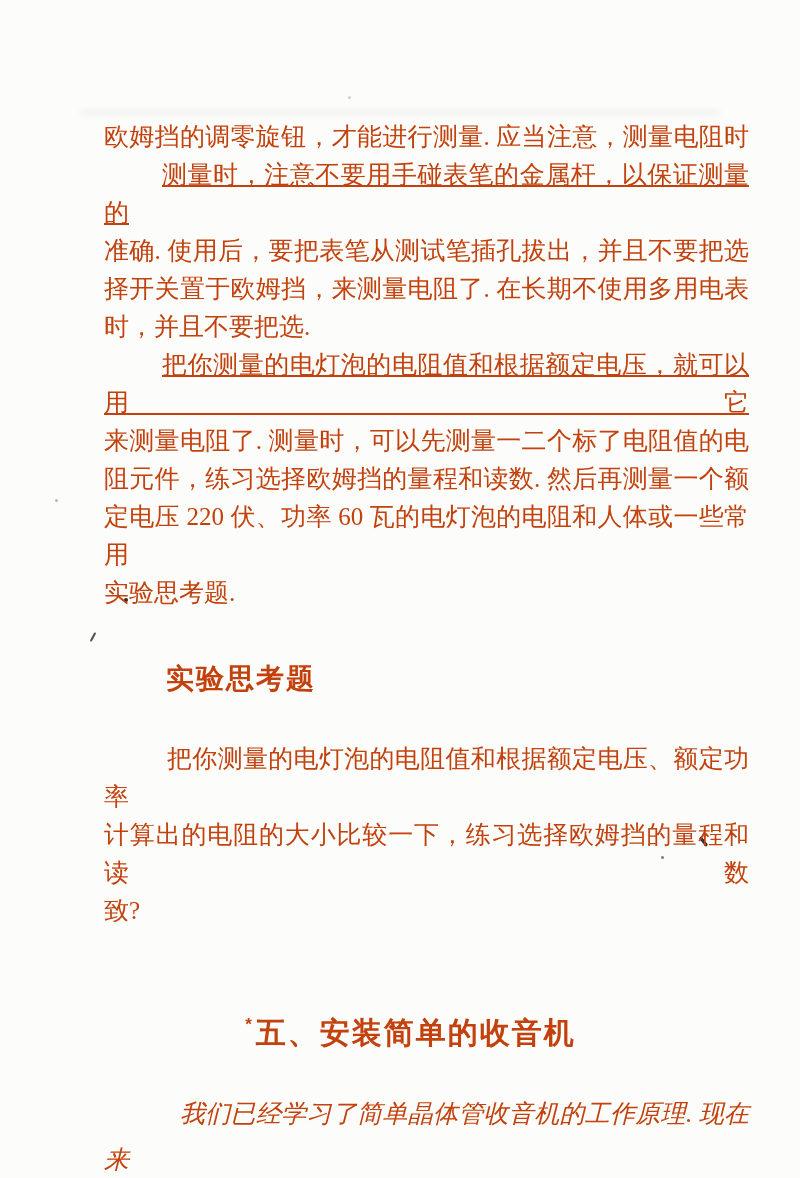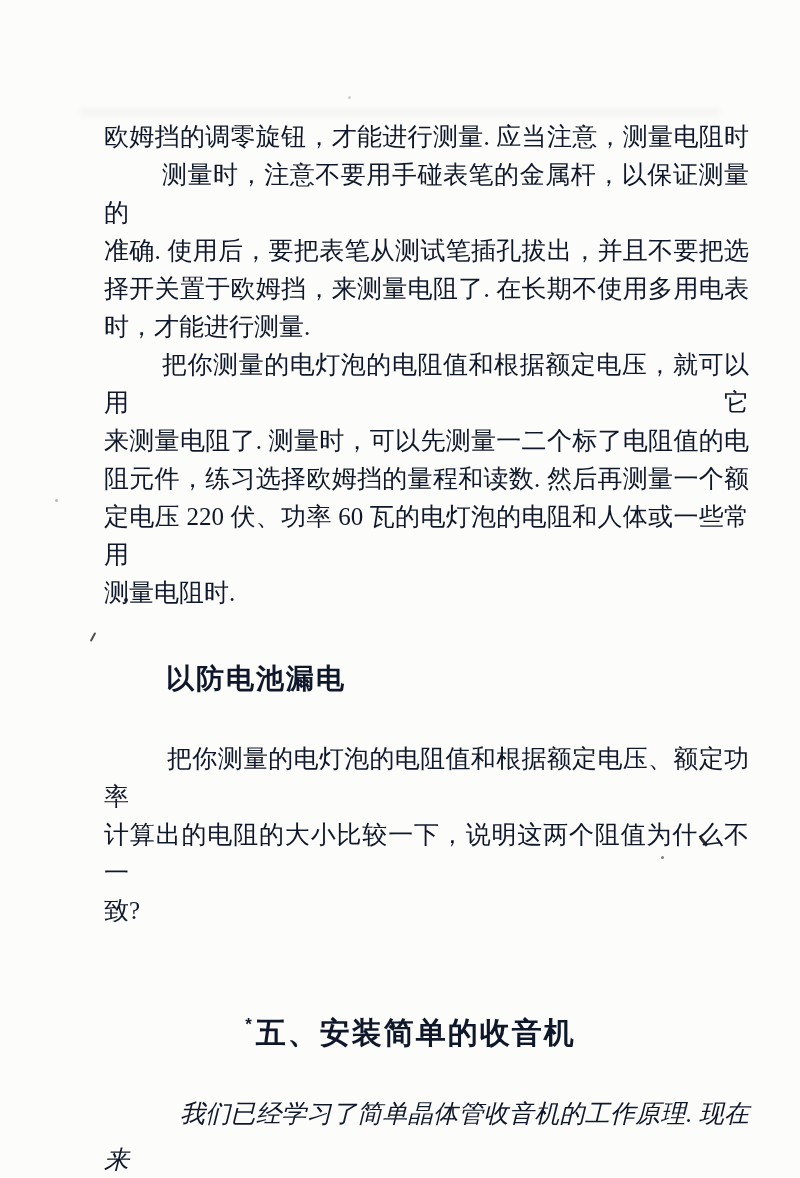--- a/index.html
+++ b/index.html
@@ -2,42 +2,42 @@
 <html><head>
 <meta charset="utf-8">
 <style>
   html,body{margin:0;padding:0;background:#e8e8e4;}
   .page{
     position:relative;
     width:800px;height:1178px;
     margin:0 auto;
     background:#fcfcfa;
     overflow:hidden;
-    color:#0f172a;
+    color:#c2410c;
   }
   .column{
     position:relative;
     width:645px;
     margin-left:104px;
     padding-top:118px;
     font-family:"Liberation Serif","DejaVu Serif",serif;
     font-size:25px;
   }
   .para{margin:0;padding:0;}
   .line{
     line-height:38px;
     text-align:justify;
     text-align-last:justify;
     text-justify:inter-character;
     white-space:normal;
   }
   .line.last{
     text-align-last:left;
   }
-  .sec1 .line.indent{text-indent:58px;}
+  .sec1 .line.indent{text-indent:58px;text-decoration:underline;}
   .sec-tq .line.indent{text-indent:63px;margin-top:40px;}
   .sec2 .line.indent{text-indent:76px;}
 
   .tq-heading{
     margin:46px 0 0 62px;
     font-family:"Liberation Sans","DejaVu Sans",sans-serif;
     font-weight:bold;
     font-size:28px;
     line-height:42px;
     letter-spacing:2px;
@@ -98,37 +98,37 @@
   <div class="column">
 
     <section class="sec1">
         <div class="para">
           <div class="line">欧姆挡的调零旋钮，才能进行测量. 应当注意，测量电阻时</div>
         </div>
         <div class="para">
           <div class="line indent">测量时，注意不要用手碰表笔的金属杆，以保证测量的</div>
           <div class="line">准确. 使用后，要把表笔从测试笔插孔拔出，并且不要把选</div>
           <div class="line">择开关置于欧姆挡，来测量电阻了. 在长期不使用多用电表</div>
-          <div class="line last">时，才能进行测量.</div>
+          <div class="line last">时，并且不要把选.</div>
         </div>
         <div class="para">
           <div class="line indent">把你测量的电灯泡的电阻值和根据额定电压，就可以用它</div>
           <div class="line">来测量电阻了. 测量时，可以先测量一二个标了电阻值的电</div>
           <div class="line">阻元件，练习选择欧姆挡的量程和读数. 然后再测量一个额</div>
           <div class="line">定电压 220 伏、功率 60 瓦的电灯泡的电阻和人体或一些常用</div>
-          <div class="line last">测量电阻时.</div>
+          <div class="line last">实验思考题.</div>
         </div>
       </section>
 
-    <h2 class="tq-heading">以防电池漏电</h2>
+    <h2 class="tq-heading">实验思考题</h2>
 
     <section class="sec-tq">
         <div class="para">
           <div class="line indent">把你测量的电灯泡的电阻值和根据额定电压、额定功率</div>
-          <div class="line">计算出的电阻的大小比较一下，说明这两个阻值为什么不一</div>
+          <div class="line">计算出的电阻的大小比较一下，练习选择欧姆挡的量程和读数</div>
           <div class="line last">致?</div>
         </div>
       </section>
 
     <h1 class="sec-title"><span class="star">*</span><span>五、安装简单的收音机</span></h1>
 
     <section class="sec2">
         <div class="para">
           <div class="line indent">我们已经学习了简单晶体管收音机的工作原理. 现在来</div>
           <div class="line last">学习它的安装和调试的方法.</div>

